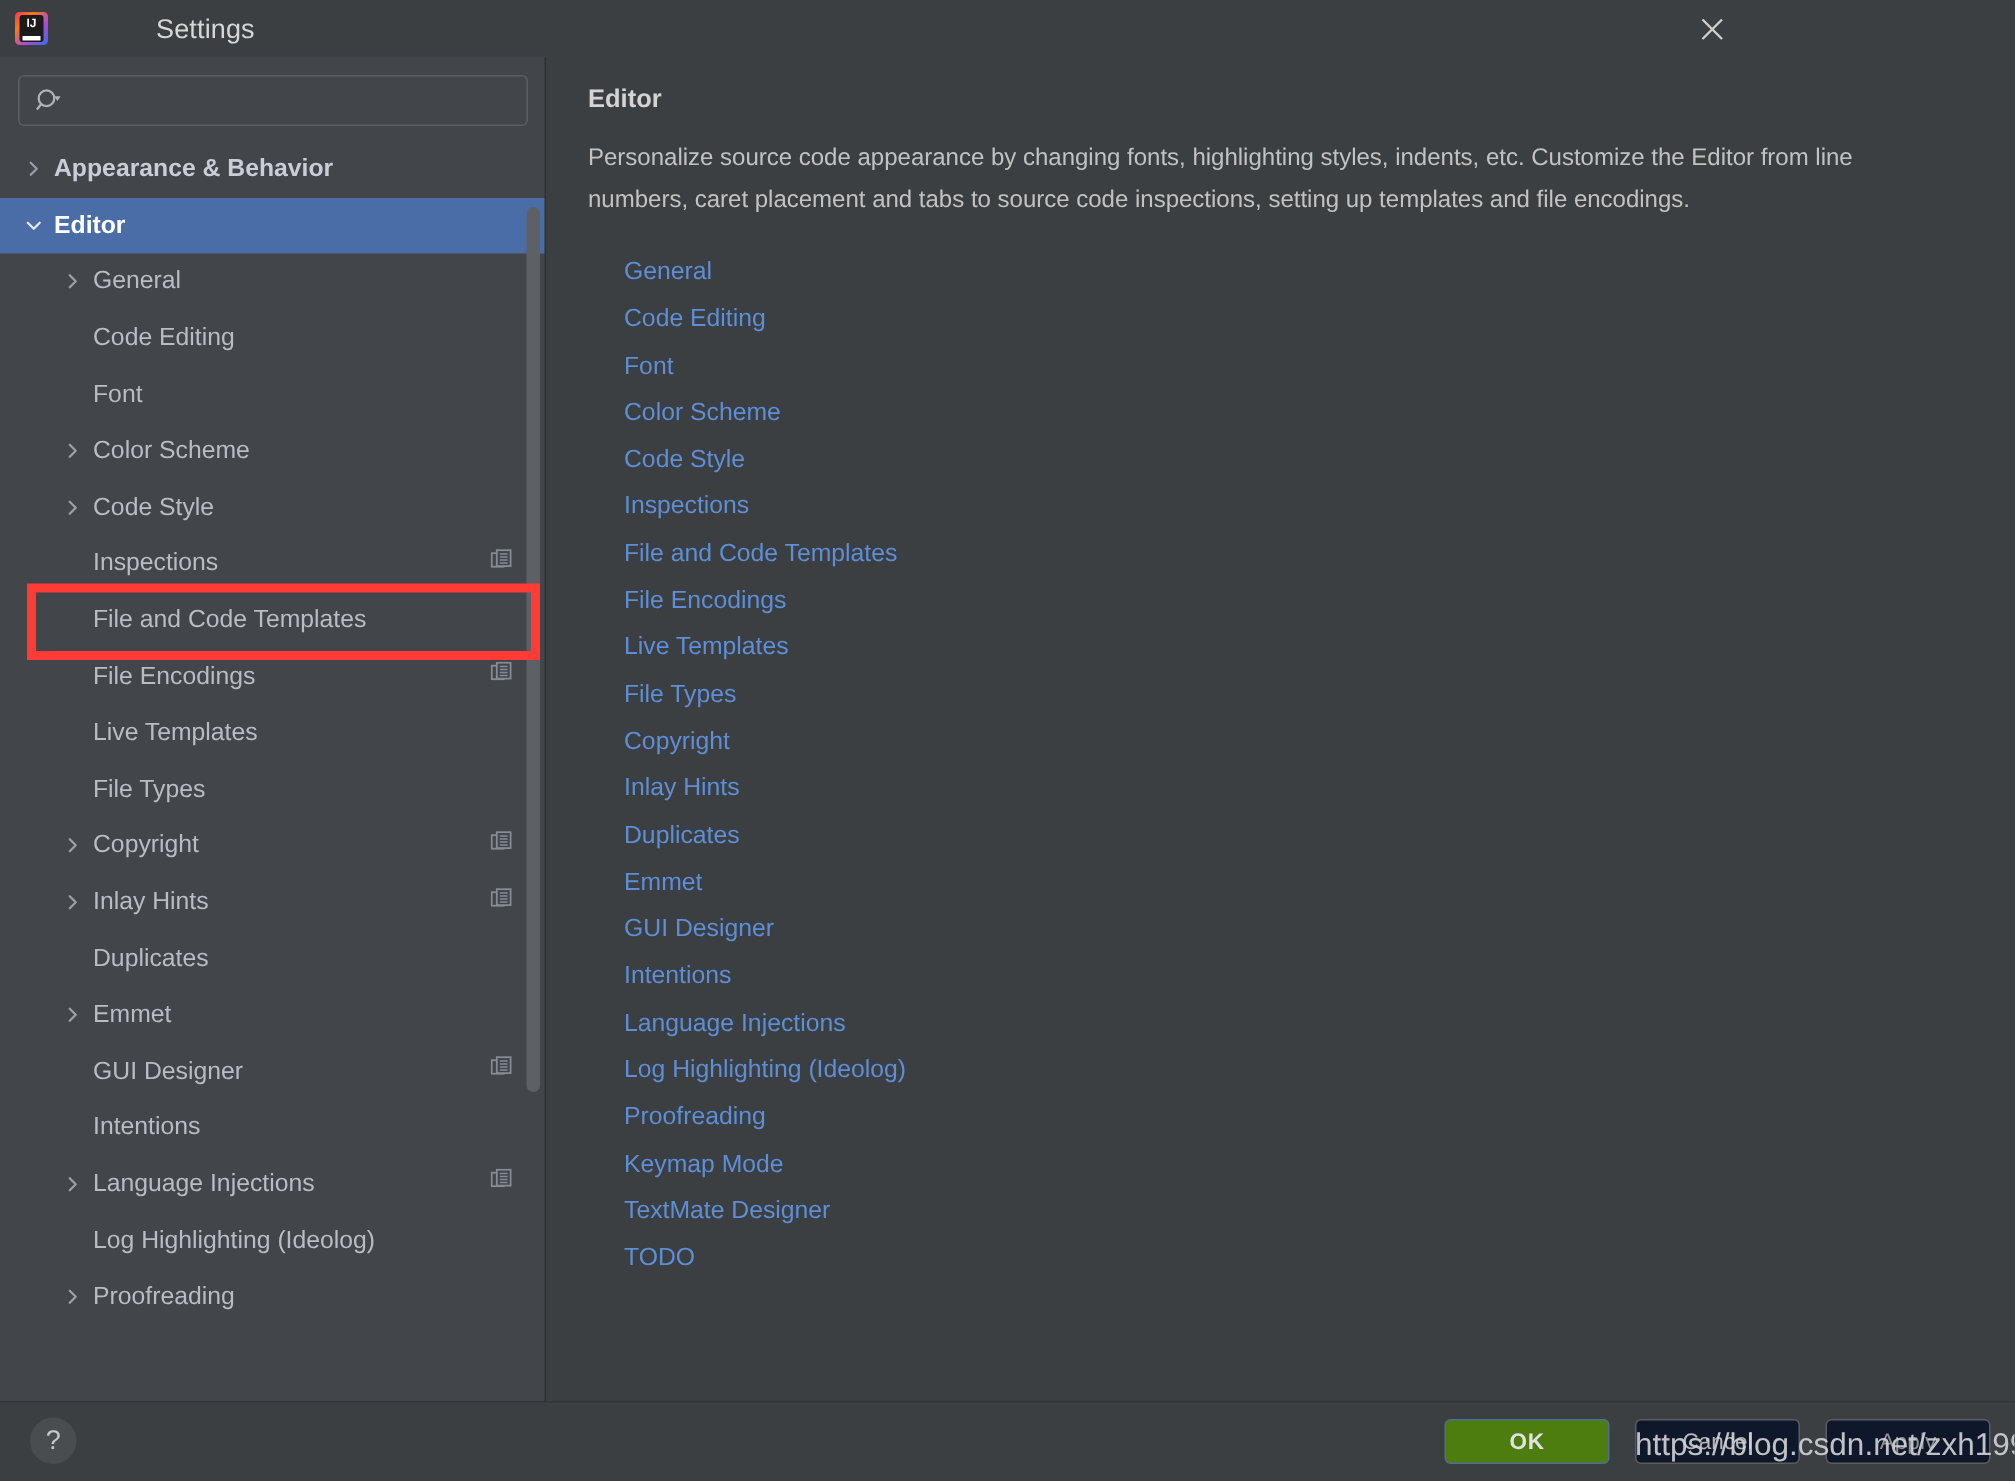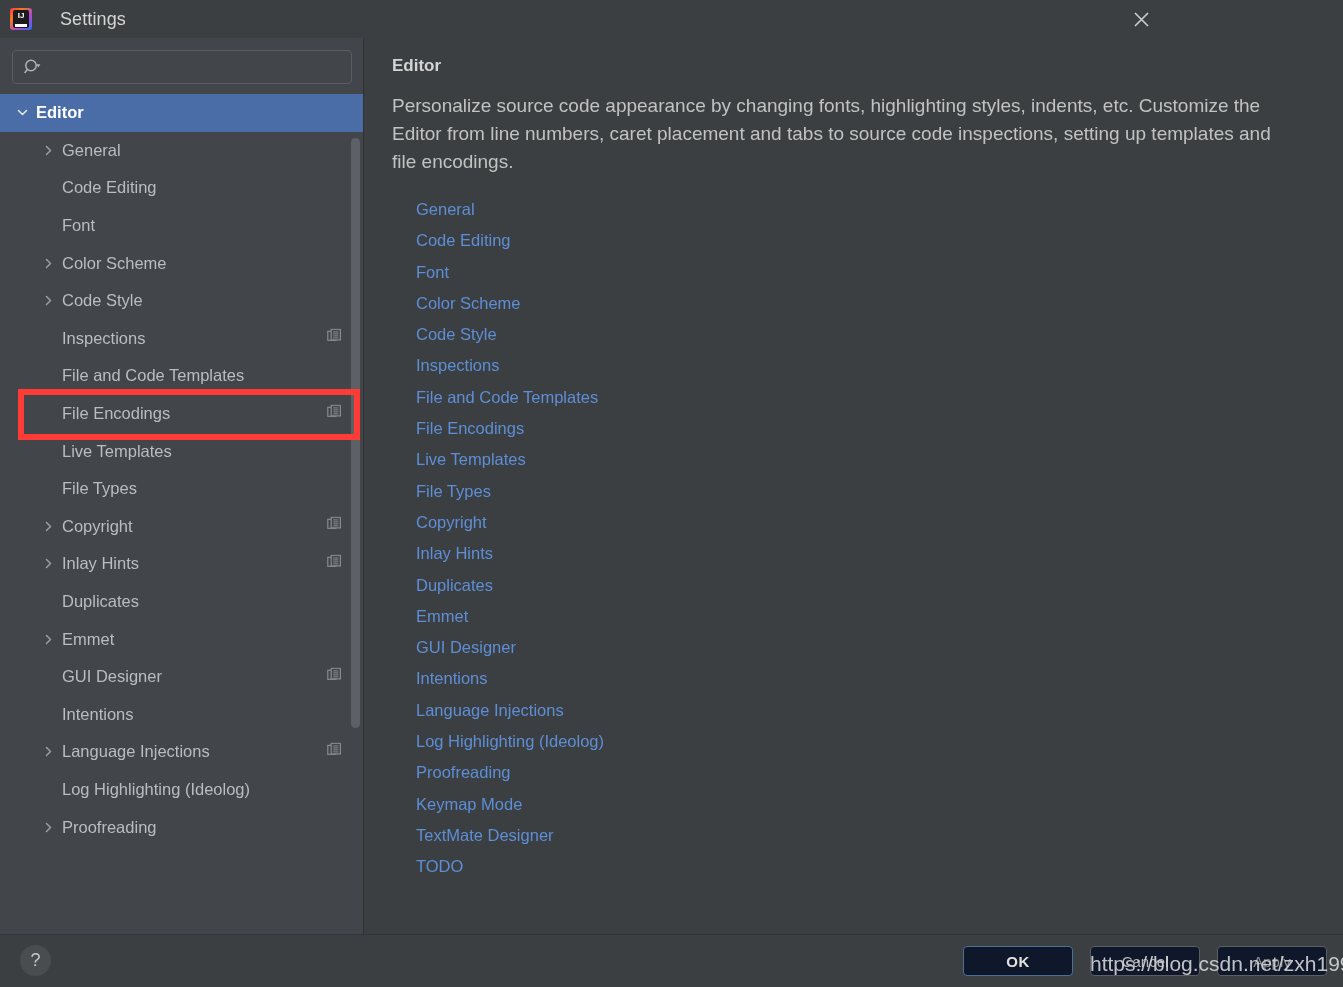--- a/index.html
+++ b/index.html
@@ -18,20 +18,21 @@
   }
 
   
   #titlebar {
     position: absolute;
     left: 0; top: 0;
     width: 1172px; height: 38px;
     background: #3c3f41;
     display: flex;
     align-items: center;
+    gap: 44px;
   }
   #app-logo {
     width: 22px; height: 22px;
     margin-left: 10px;
     border-radius: 3px;
     position: relative;
     overflow: hidden;
     background: linear-gradient(135deg, #fe315d 0%, #f97a12 28%, #b24ad0 62%, #2f6ef5 100%);
     flex: none;
   }
@@ -195,21 +196,21 @@
     padding: 18px 30px 0 28px;
     overflow: hidden;
   }
   #main-title {
     font-size: 17px;
     font-weight: bold;
     color: #d4d4d4;
     margin: 0 0 16px 0;
   }
   #main-desc {
-    font-size: 19px;
+    font-size: 16px;
     line-height: 28px;
     color: #c2c2c2;
     max-width: 905px;
     margin: 0 0 18px 0;
   }
   #link-list {
     margin-left: 24px;
   }
   .link-item {
     font-size: 16.5px;
@@ -250,21 +251,21 @@
     font-size: 15px;
     display: flex;
     align-items: center;
     justify-content: center;
     cursor: pointer;
     box-sizing: border-box;
   }
   #ok-button {
     left: 963px;
     width: 110px;
-    background: #0f172a;
+    background: #4d7c0f;
     border: 1px solid #4c7094;
     color: #e2e2e2;
     font-weight: bold;
     letter-spacing: .5px;
   }
   #cancel-button {
     left: 1090px;
     width: 110px;
     background: #0f172a;
     border: 1px solid #5a5e63;
@@ -315,20 +316,28 @@
           <circle cx="8" cy="7.5" r="5.2" stroke="#b0b4b8" stroke-width="1.5" fill="none"></circle>
           <path d="M4.4 11.5 L1.6 15" stroke="#b0b4b8" stroke-width="1.5" fill="none"></path>
           <path d="M13.2 6.2 L17.4 6.2 L15.3 9.4 Z" fill="#b0b4b8"></path>
         </svg>
       </span>
       <input id="search-input" type="text" value="" placeholder="" style="">
     </div>
   </div>
 
   <div id="tree">
+      <div class="tree-item lvl0">
+        <span class="arrow">
+          <svg width="11" height="11" viewBox="0 0 11 11">
+            <path d="M3.5 1.5 L7.5 5.5 L3.5 9.5" stroke="#9aa0a8" stroke-width="1.5" fill="none" stroke-linecap="round" stroke-linejoin="round"></path>
+          </svg>
+        </span>
+        <span class="label">Appearance &amp; Behavior</span>
+      </div>
       <div class="tree-item lvl0 selected">
         <span class="arrow">
           <svg width="11" height="11" viewBox="0 0 11 11">
             <path d="M1.5 3.5 L5.5 7.5 L9.5 3.5" stroke="#e6e9ee" stroke-width="1.5" fill="none" stroke-linecap="round" stroke-linejoin="round"></path>
           </svg>
         </span>
         <span class="label">Editor</span>
       </div>
       <div class="tree-item lvl1">
         <span class="arrow">

